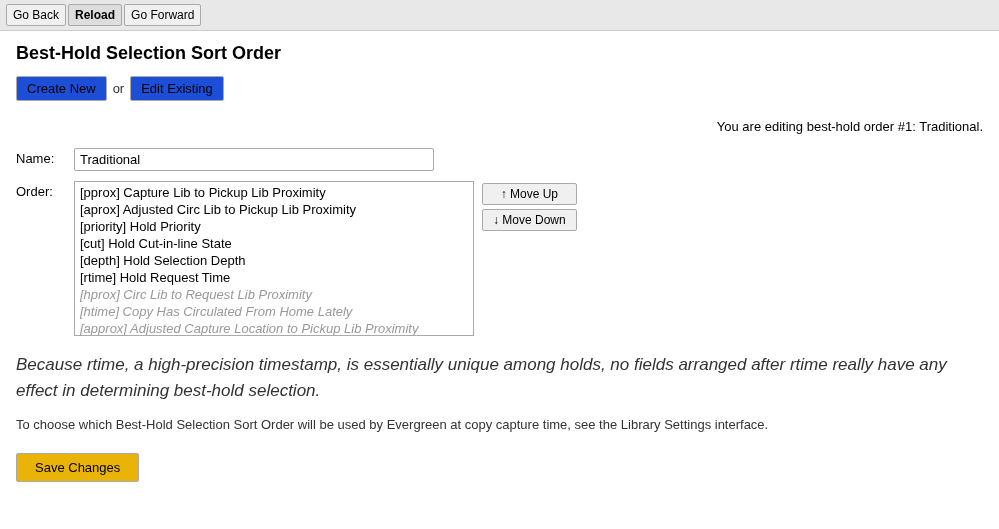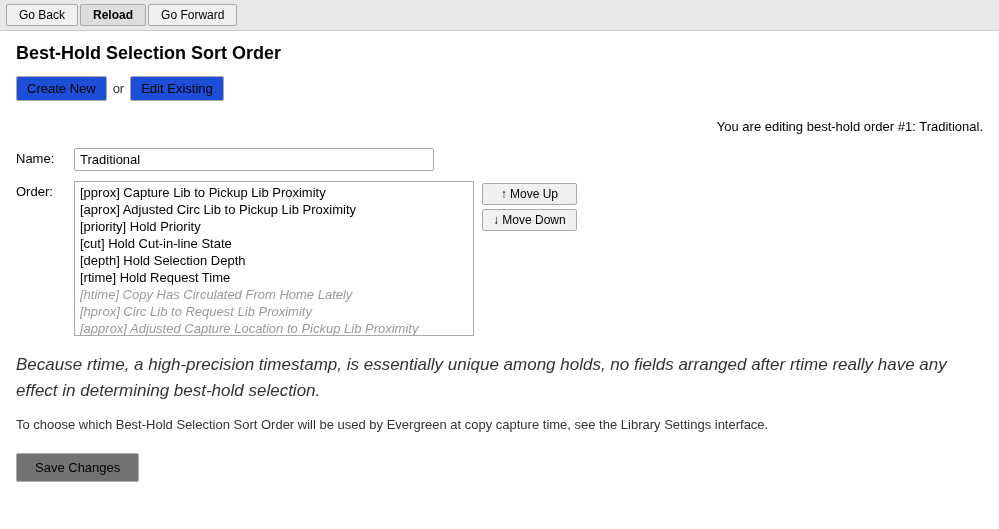--- a/index.html
+++ b/index.html
@@ -15,21 +15,21 @@
     
     .nav-bar {
       display: flex;
       align-items: center;
       gap: 0;
       padding: 4px 6px;
       background: #e8e8e8;
       border-bottom: 1px solid #ccc;
     }
     .nav-button {
-      padding: 3px 12px;
+      padding: 3px 6px;
       font-size: 12px;
       background: #f0f0f0;
       border: 1px solid #aaa;
       cursor: pointer;
       border-radius: 2px;
       margin-right: 2px;
     }
     .nav-button.active, .nav-button:focus {
       background: #ddd;
       font-weight: bold;
@@ -150,21 +150,21 @@
     .info-text2 {
       font-size: 13px;
       color: #333;
       margin-bottom: 18px;
       line-height: 1.5;
     }
 
     .save-button {
       padding: 6px 18px;
       font-size: 13px;
-      background: #737373;
+      background: #eab308;
       border: 1px solid #aaa;
       cursor: pointer;
       border-radius: 2px;
     }
 
     
     .order-listbox::-webkit-scrollbar { width: 14px; }
     .order-listbox::-webkit-scrollbar-track { background: #f0f0f0; border: 1px solid #ccc; }
     .order-listbox::-webkit-scrollbar-thumb { background: #bbb; border: 1px solid #aaa; }
   </style>
@@ -202,22 +202,22 @@
   <div class="form-row">
     <label class="form-label">Order:</label>
     <div class="order-section">
       <div class="order-listbox" id="order-list">
           <div class="list-item">[pprox] Capture Lib to Pickup Lib Proximity</div>
           <div class="list-item">[aprox] Adjusted Circ Lib to Pickup Lib Proximity</div>
           <div class="list-item">[priority] Hold Priority</div>
           <div class="list-item">[cut] Hold Cut-in-line State</div>
           <div class="list-item">[depth] Hold Selection Depth</div>
           <div class="list-item">[rtime] Hold Request Time</div>
+          <div class="list-item grayed">[hprox] Circ Lib to Request Lib Proximity</div>
           <div class="list-item grayed">[htime] Copy Has Circulated From Home Lately</div>
-          <div class="list-item grayed">[hprox] Circ Lib to Request Lib Proximity</div>
           <div class="list-item grayed">[approx] Adjusted Capture Location to Pickup Lib Proximity</div>
         </div>
       <div class="move-buttons">
         <button class="move-button">↑ Move Up</button>
         <button class="move-button">↓ Move Down</button>
       </div>
     </div>
   </div>
 
   

